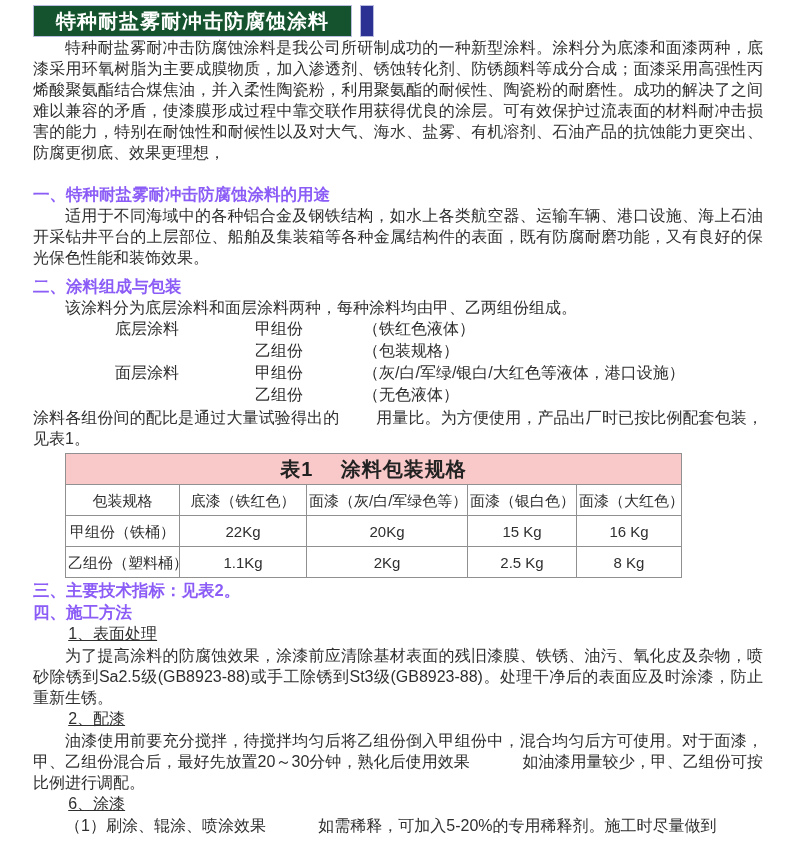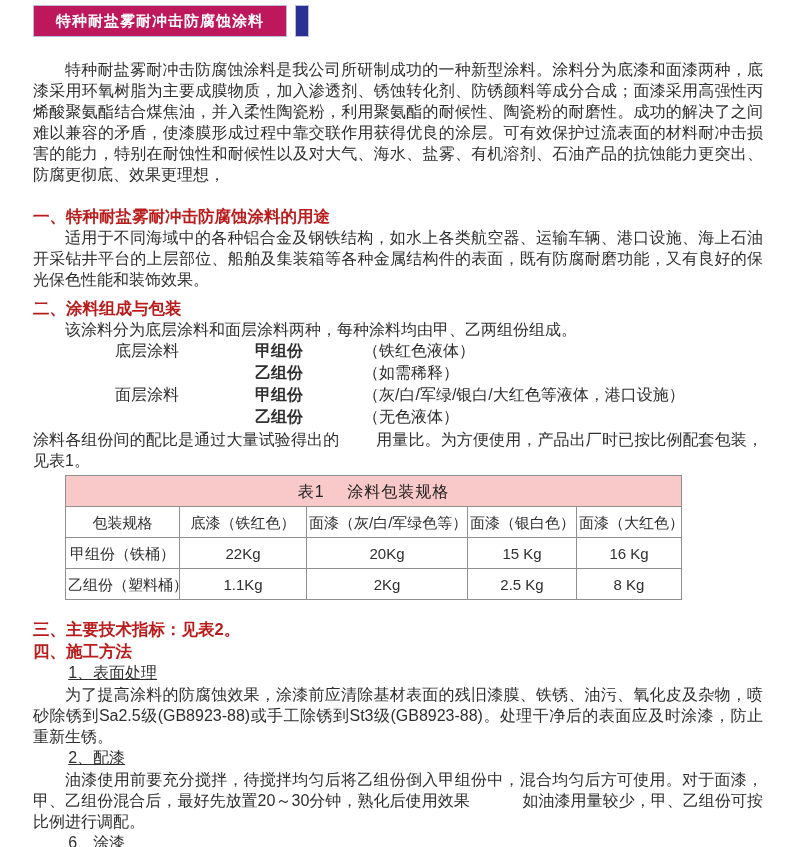--- a/index.html
+++ b/index.html
@@ -17,25 +17,25 @@
     line-height: 21px;
   }
   .banner-row {
     display: flex;
     align-items: stretch;
     gap: 8px;
     margin: 5px 0 0 33px;
     height: 32px;
   }
   .banner {
-    background: #be185d;
+    background: #14532d;
     border: 1px solid #b9bcdf;
     color: #ffffff;
     font-weight: bold;
-    font-size: 15px;
+    font-size: 20px;
     line-height: 30px;
     padding: 0 22px;
     letter-spacing: 1px;
     white-space: nowrap;
   }
   .banner-bar {
     background: #2b3192;
     border: 1px solid #b9bcdf;
     width: 12px;
   }
@@ -43,62 +43,61 @@
     padding: 0 33px;
   }
   p {
     margin: 0;
     text-align: justify;
   }
   .indent {
     text-indent: 2em;
   }
   .intro {
-    margin-top: 22px;
   }
   h2 {
     margin: 0;
     font-size: 16.5px;
     line-height: 21px;
     font-weight: bold;
-    color: #b91c1c;
+    color: #8b5cf6;
   }
   .h-usage { margin-top: 21px; }
   .h-comp  { margin-top: 8px; }
-  .h-specs { margin-top: 19px; }
+  .h-specs { margin-top: 2px; }
   .h-apply { margin-top: 1px; }
   .comp-line {
     display: flex;
     line-height: 22px;
     padding-left: 82px;
   }
   .comp-layer { width: 140px; }
-  .comp-part  { width: 108px; font-weight: bold; }
+  .comp-part  { width: 108px; }
   .comp-desc  { flex: 1; }
   .ratio-note { margin-top: 1px; }
   table.pack {
     border-collapse: collapse;
     margin: 4px 0 0 32px;
     width: 616px;
     table-layout: fixed;
     font-size: 15px;
     color: #2f2f2f;
   }
   table.pack td {
     border: 1px solid #909090;
     text-align: center;
     padding: 0 2px;
     height: 30px;
     overflow: hidden;
     white-space: nowrap;
   }
   td.tbl-title {
     background: #f9c9c9;
-    font-weight: normal;
-    font-size: 16px;
+    font-weight: bold;
+    font-size: 20px;
     color: #222222;
     letter-spacing: 1px;
   }
   .subline {
     text-indent: 2.2em;
     margin-top: 0;
     text-decoration: underline;
   }
   .sub-gap { margin-top: 1px; }
 </style>
@@ -121,21 +120,21 @@
   <p class="indent">该涂料分为底层涂料和面层涂料两种，每种涂料均由甲、乙两组份组成。</p>
 
   <div class="comp-line">
     <span class="comp-layer">底层涂料</span>
     <span class="comp-part">甲组份</span>
     <span class="comp-desc">（铁红色液体）</span>
   </div>
   <div class="comp-line">
     <span class="comp-layer"></span>
     <span class="comp-part">乙组份</span>
-    <span class="comp-desc">（如需稀释）</span>
+    <span class="comp-desc">（包装规格）</span>
   </div>
   <div class="comp-line">
     <span class="comp-layer">面层涂料</span>
     <span class="comp-part">甲组份</span>
     <span class="comp-desc">（灰/白/军绿/银白/大红色等液体，港口设施）</span>
   </div>
   <div class="comp-line">
     <span class="comp-layer"></span>
     <span class="comp-part">乙组份</span>
     <span class="comp-desc">（无色液体）</span>

